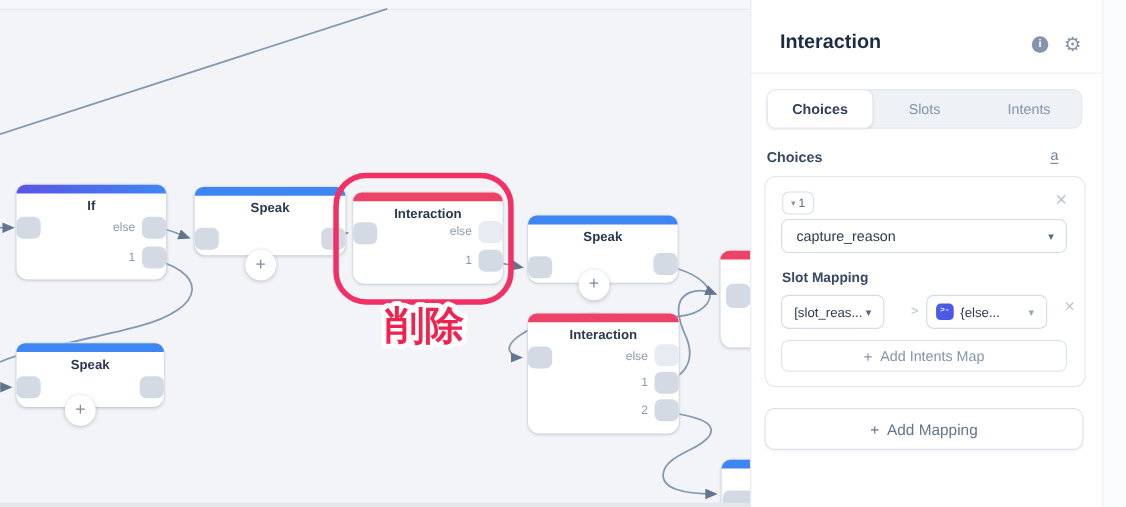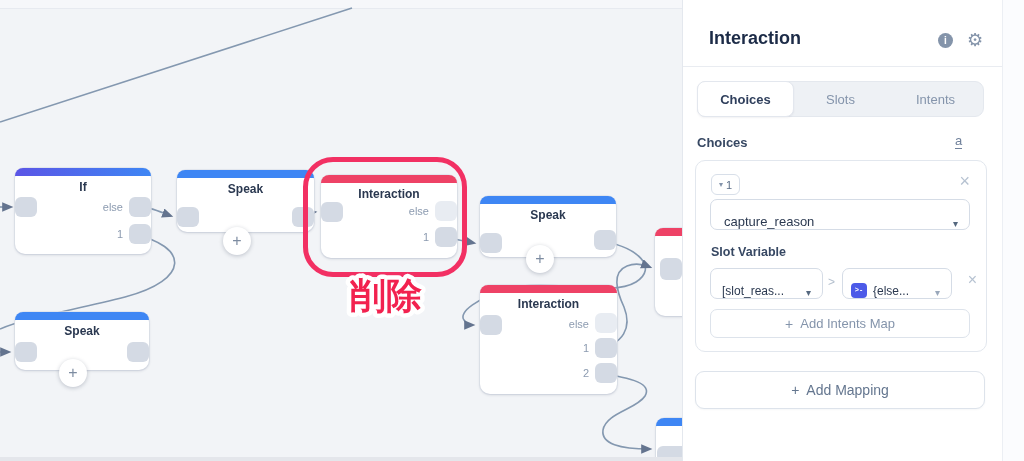--- a/index.html
+++ b/index.html
@@ -57,26 +57,26 @@
   .alpha-icon{position:absolute;left:272px;top:134px;font-size:13px;color:#6f descended;color:#70819b;
               border-bottom:1px solid #70819b;line-height:14px;cursor:pointer;}
   .card{position:absolute;left:12px;top:160px;width:292px;height:192px;background:#fff;
         border:1px solid #e2e7ee;border-radius:10px;box-sizing:border-box;}
   .chip{position:absolute;left:15px;top:13px;height:19px;padding:0 7px;border:1px solid #d8dfe9;
         border-radius:6px;font-size:11px;color:#5a6d87;display:flex;align-items:center;gap:3px;
         background:#fff;cursor:pointer;}
   .chip .chev{font-size:8px;color:#8494ab;}
   .close-x{position:absolute;font-size:18px;color:#b6c2d1;cursor:pointer;line-height:16px;}
   .select{position:absolute;border:1px solid #d5dce6;border-radius:7px;background:#fff;
-          display:flex;align-items:flex-end;box-sizing:border-box;cursor:pointer;}
+          display:flex;align-items:center;box-sizing:border-box;cursor:pointer;}
   .select .chev{position:absolute;right:11px;font-size:10px;color:#55687f;}
   .select .chev.soft{color:#9aa8bb;}
   .sel-intent{left:14px;top:38px;right:16px;height:31px;font-size:13px;color:#2b3950;padding-left:13px;}
   .map-label{position:absolute;left:15px;top:84px;font-size:12.5px;font-weight:bold;color:#374863;}
-  .sel-slot{left:14px;top:107px;width:113px;height:31px;font-size:12px;color:#2b3950;padding-left:11px;}
+  .sel-slot{left:14px;top:107px;width:94px;height:31px;font-size:12px;color:#2b3950;padding-left:11px;}
   .map-sep{position:absolute;left:132px;top:114px;font-size:12px;color:#b3bfcd;}
   .sel-var{left:146px;top:107px;width:110px;height:31px;font-size:12px;color:#2b3950;padding-left:8px;}
   .var-icon{width:16px;height:15px;border-radius:4px;background:#4c5ae8;color:#fff;
             font-family:"Liberation Mono",monospace;font-size:7px;font-weight:bold;
             text-align:center;line-height:15px;margin-right:6px;flex:none;}
   .btn{position:absolute;border:1px solid #dde3eb;border-radius:7px;background:#fff;
        display:flex;align-items:center;justify-content:center;gap:7px;cursor:pointer;box-sizing:border-box;}
   .btn-add-var{left:14px;right:16px;top:148px;height:29px;font-size:13px;color:#8494ab;}
   .btn-add-choice{left:12px;top:371px;width:290px;height:38px;border-radius:9px;font-size:14px;
                   color:#64768f;box-shadow:0 1px 2px rgba(30,40,70,.04);}
@@ -203,21 +203,21 @@
       <span class="chev">▾</span>
       <span>1</span>
     </div>
     <div class="close-x" style="right:16px;top:12px">×</div>
 
     <div class="select sel-intent">
       <span>capture_reason</span>
       <span class="chev">▾</span>
     </div>
 
-    <div class="map-label">Slot Variable</div>
+    <div class="map-label">Slot Mapping</div>
 
     <div class="select sel-slot">
       <span>[slot_reas...</span>
       <span class="chev">▾</span>
     </div>
     <div class="map-sep">&gt;</div>
     <div class="select sel-var">
       <span class="var-icon">&gt;-</span>
       <span>{else...</span>
       <span class="chev soft">▾</span>

